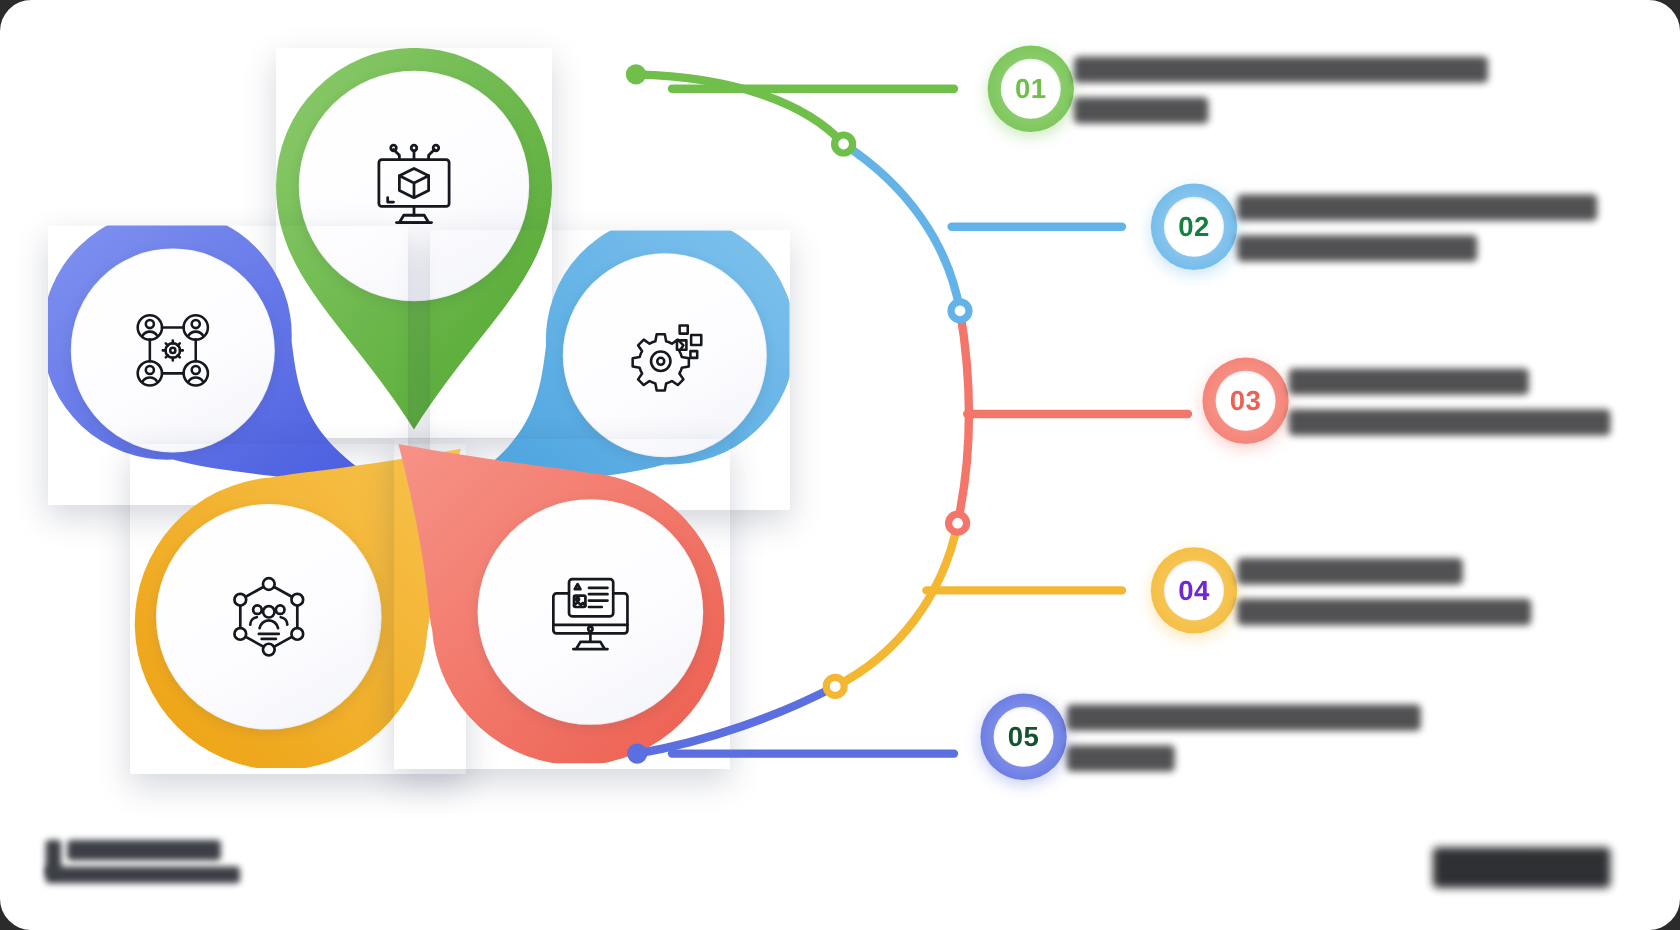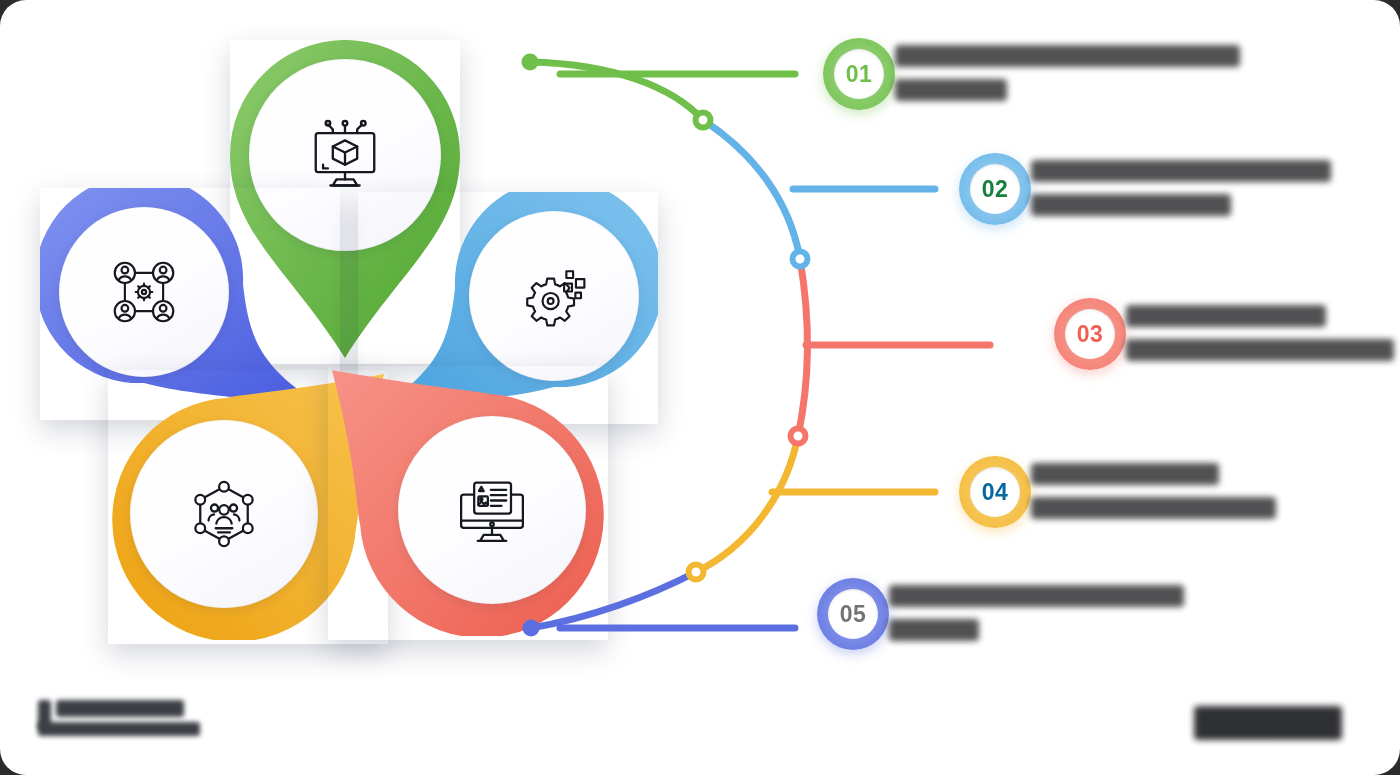--- a/index.html
+++ b/index.html
@@ -25,21 +25,21 @@
     background:linear-gradient(150deg,#ffffff 0%,#fdfdff 55%,#f3f4fa 100%);
     box-shadow:inset 0 0 0 1px rgba(0,0,0,.03), 0 3px 10px rgba(40,50,80,.10);
     display:flex;align-items:center;justify-content:center;
   }
   .petal .disc svg{display:block;}
 
   
   #arcwrap{position:absolute;left:0;top:0;width:1400px;height:775px;}
 
   
-  .item{position:absolute;display:flex;align-items:flex-start;}
+  .item{position:absolute;display:flex;align-items:flex-end;}
   .badge{
     position:relative;width:72px;height:72px;border-radius:50%;
     display:flex;align-items:center;justify-content:center;flex:0 0 auto;
   }
   .badge .ring{
     position:absolute;inset:0;border-radius:50%;
   }
   .badge .hole{
     position:absolute;left:11px;top:11px;right:11px;bottom:11px;border-radius:50%;
     background:#ffffff;
@@ -284,49 +284,49 @@
       <span class="ring" style="background:radial-gradient(circle,#A6D5F2 0%,#63B3E8 100%);box-shadow:0 4px 12px rgba(99,179,232,.35);"></span>
       <span class="hole"></span>
       <span class="num" style="color:#15803d;">02</span>
     </div>
     <div class="label">
       <span class="ln" style="width:300px;"></span>
       <span class="ln l2" style="width:200px;"></span>
     </div>
   </div>
 
-  <div class="item" style="left:1054px;top:298px;">
+  <div class="item" style="left:1002px;top:298px;">
     <div class="badge">
       <span class="ring" style="background:radial-gradient(circle,#F8A79D 0%,#F4766A 100%);box-shadow:0 4px 12px rgba(244,118,106,.35);"></span>
       <span class="hole"></span>
       <span class="num" style="color:#EF6052;">03</span>
     </div>
     <div class="label">
       <span class="ln" style="width:200px;"></span>
       <span class="ln l2" style="width:268px;"></span>
     </div>
   </div>
 
   <div class="item" style="left:959px;top:456px;">
     <div class="badge">
       <span class="ring" style="background:radial-gradient(circle,#F8D277 0%,#F4B731 100%);box-shadow:0 4px 12px rgba(244,183,49,.35);"></span>
       <span class="hole"></span>
-      <span class="num" style="color:#0369a1;">04</span>
+      <span class="num" style="color:#6d28d9;">04</span>
     </div>
     <div class="label">
       <span class="ln" style="width:188px;"></span>
       <span class="ln l2" style="width:245px;"></span>
     </div>
   </div>
 
   <div class="item" style="left:817px;top:578px;">
     <div class="badge">
       <span class="ring" style="background:radial-gradient(circle,#9AA6EE 0%,#5B6FE0 100%);box-shadow:0 4px 12px rgba(91,111,224,.35);"></span>
       <span class="hole"></span>
-      <span class="num" style="color:#737373;">05</span>
+      <span class="num" style="color:#14532d;">05</span>
     </div>
     <div class="label">
       <span class="ln" style="width:295px;"></span>
       <span class="ln l2" style="width:90px;"></span>
     </div>
   </div>
 
   <div id="logo">
     <span class="lrow" style="left:0;top:2px;width:13px;height:30px;"></span>
     <span class="lrow" style="left:18px;top:2px;width:128px;height:17px;"></span>

